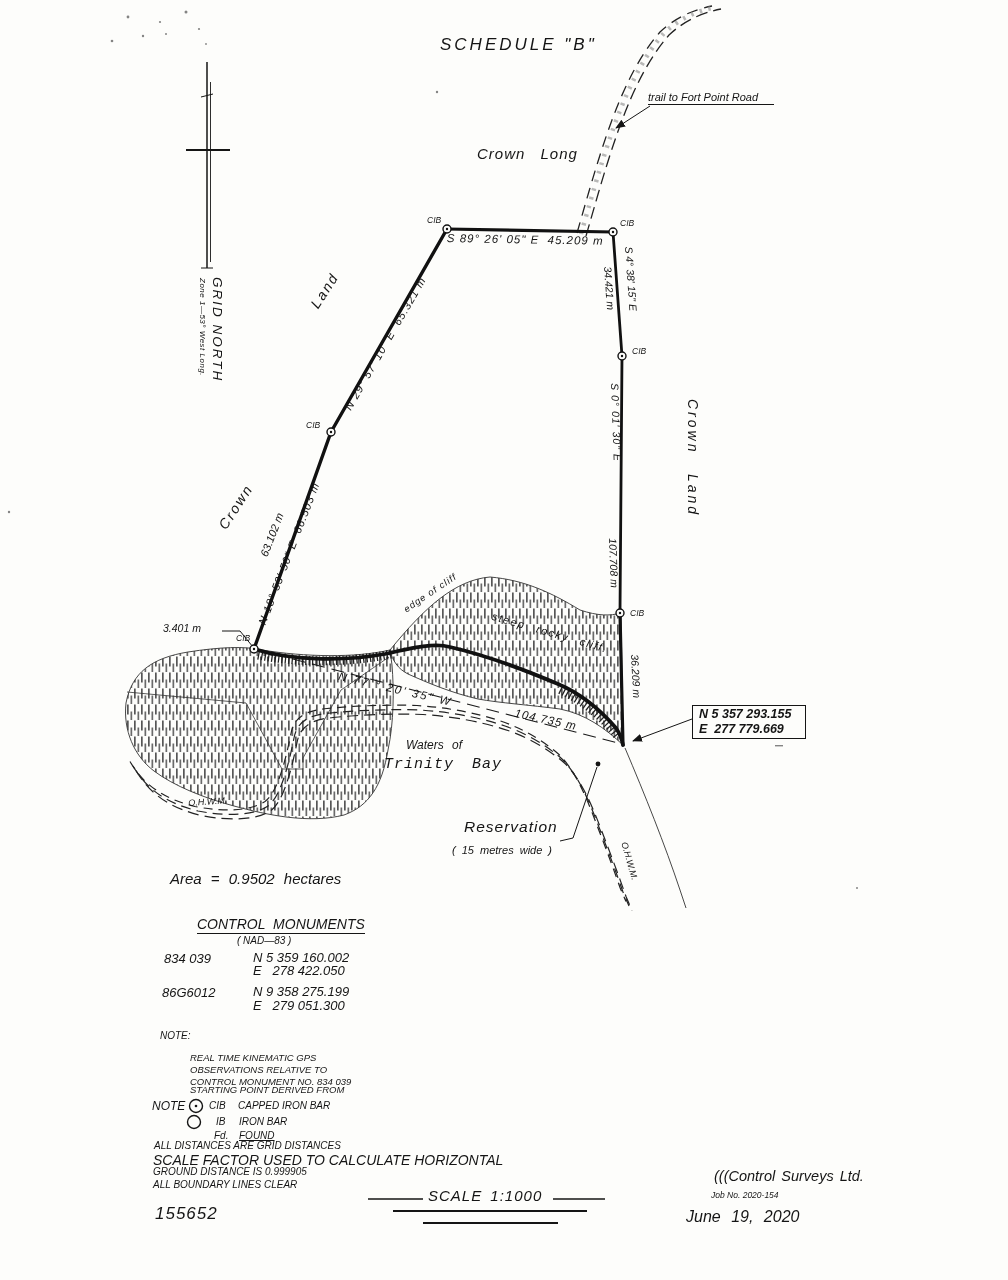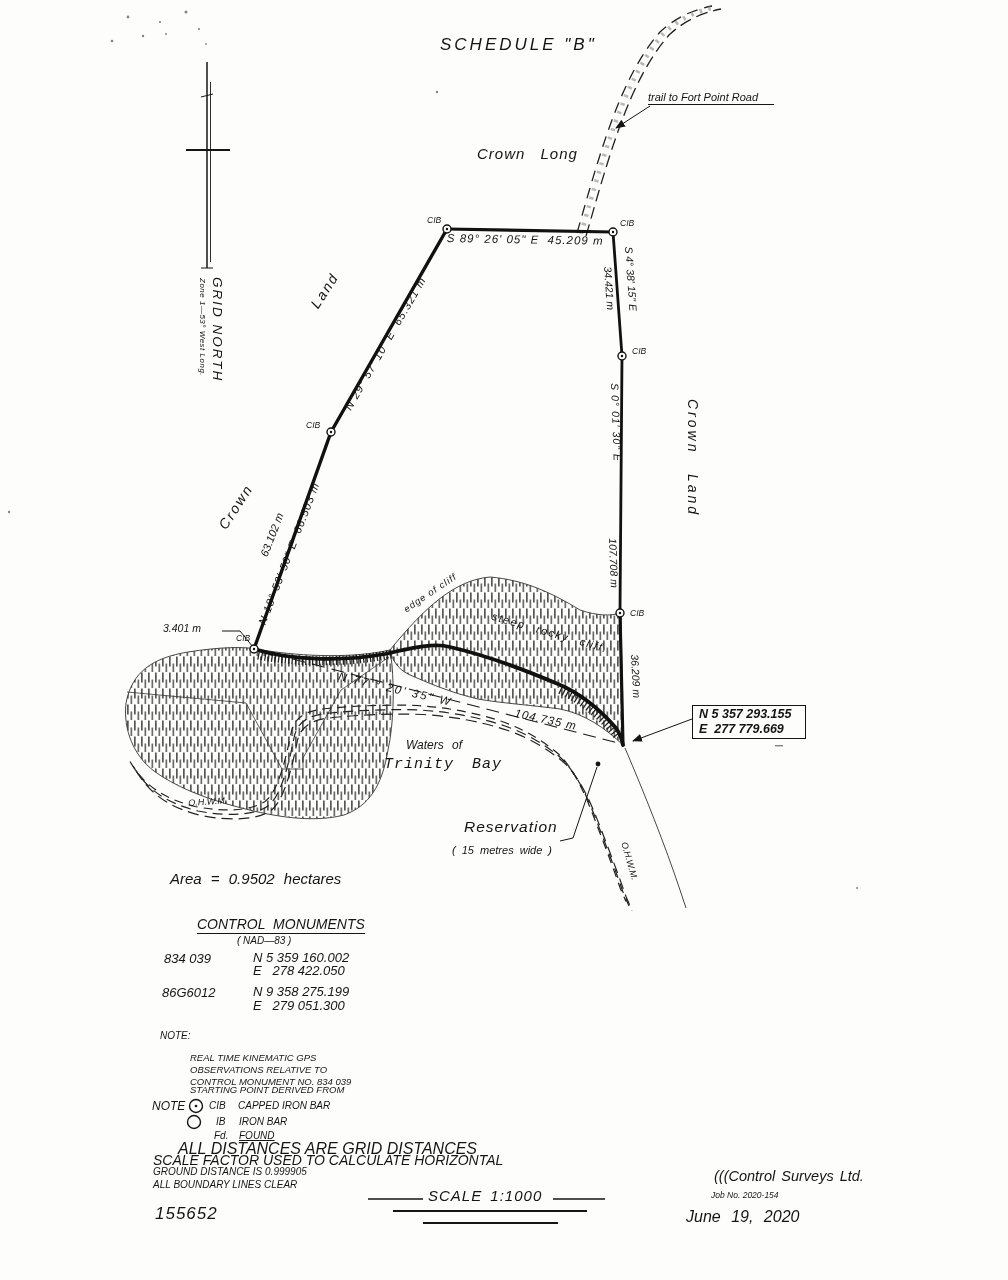--- a/index.html
+++ b/index.html
@@ -214,21 +214,21 @@
   <div class="lbl" style="left:190px;top:1077px;font-size:9.5px;">CONTROL MONUMENT NO. 834 039</div>
 
   <div class="lbl" style="left:152px;top:1100px;font-size:12px;">NOTE</div>
   <div class="lbl" style="left:209px;top:1100px;font-size:10px;">CIB</div>
   <div class="lbl" style="left:238px;top:1100px;font-size:10px;">CAPPED IRON BAR</div>
   <div class="lbl" style="left:216px;top:1116px;font-size:10px;">IB</div>
   <div class="lbl" style="left:239px;top:1116px;font-size:10px;">IRON BAR</div>
   <div class="lbl" style="left:214px;top:1130px;font-size:10px;">Fd.</div>
   <div class="lbl" style="left:239px;top:1130px;font-size:10px;text-decoration:underline;">FOUND</div>
 
-  <div class="lbl" style="left:154px;top:1140px;font-size:16px;margin-left:24px;">ALL DISTANCES ARE GRID DISTANCES</div>
+  <div class="lbl" style="left:154px;top:1140px;font-size:10px;">ALL DISTANCES ARE GRID DISTANCES</div>
   <div class="lbl" style="left:153px;top:1153px;font-size:14px;">SCALE FACTOR USED TO CALCULATE HORIZONTAL</div>
   <div class="lbl" style="left:153px;top:1166px;font-size:10px;">GROUND DISTANCE IS 0.999905</div>
   <div class="lbl" style="left:153px;top:1179px;font-size:10px;">ALL BOUNDARY LINES CLEAR</div>
 
   <div class="lbl" style="left:155px;top:1205px;font-size:17px;letter-spacing:1px;">155652</div>
   <div class="lbl" style="left:428px;top:1188px;font-size:15px;letter-spacing:1px;word-spacing:3px;">SCALE 1:1000</div>
   <div class="lbl" style="left:671px;top:1169px;font-size:14.5px;word-spacing:2px;margin-left:43px;">(((Control Surveys Ltd.</div>
   <div class="lbl" style="left:711px;top:1191px;font-size:8.5px;">Job No. 2020-154</div>
   <div class="lbl" style="left:686px;top:1208px;font-size:16px;word-spacing:6px;">June 19, 2020</div>
 

